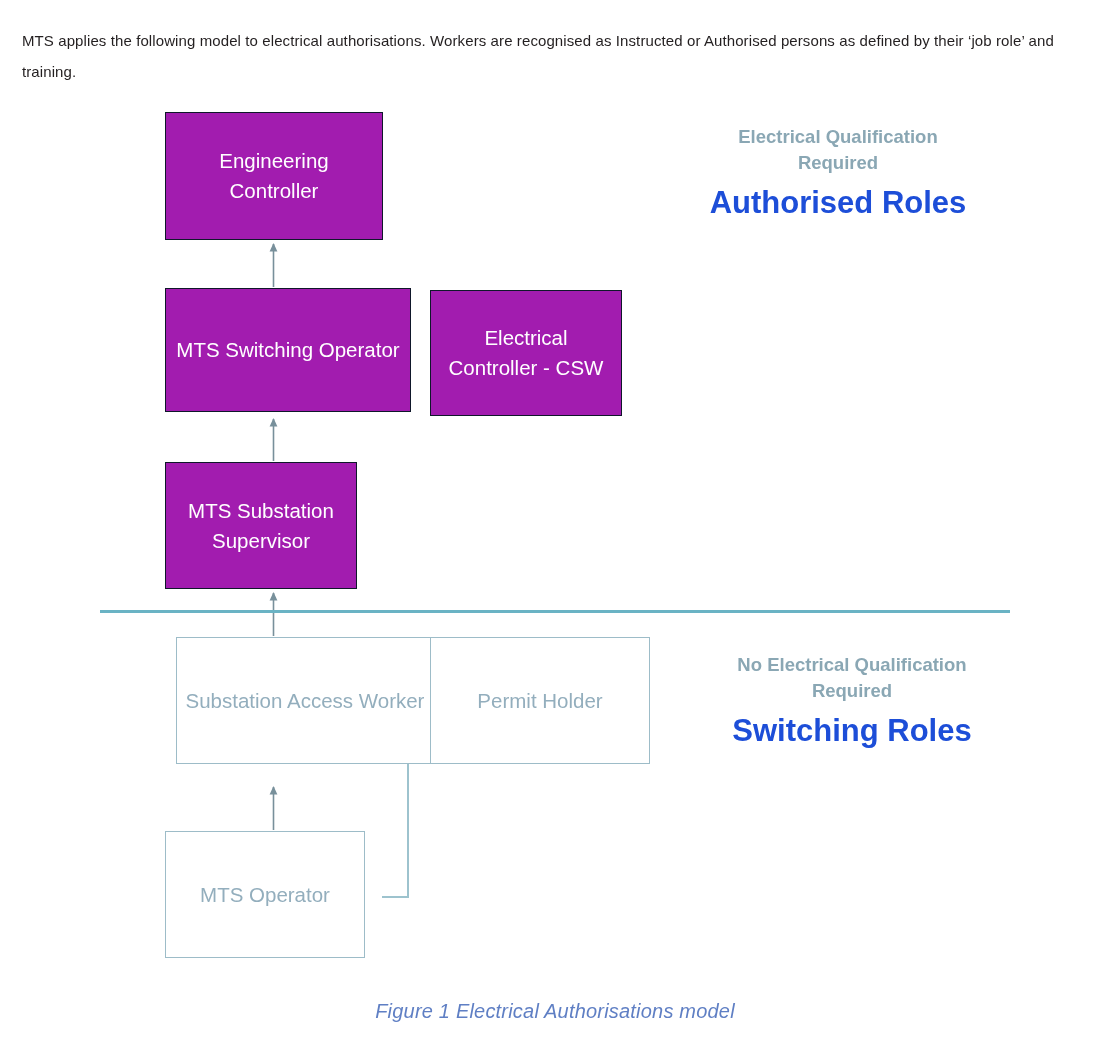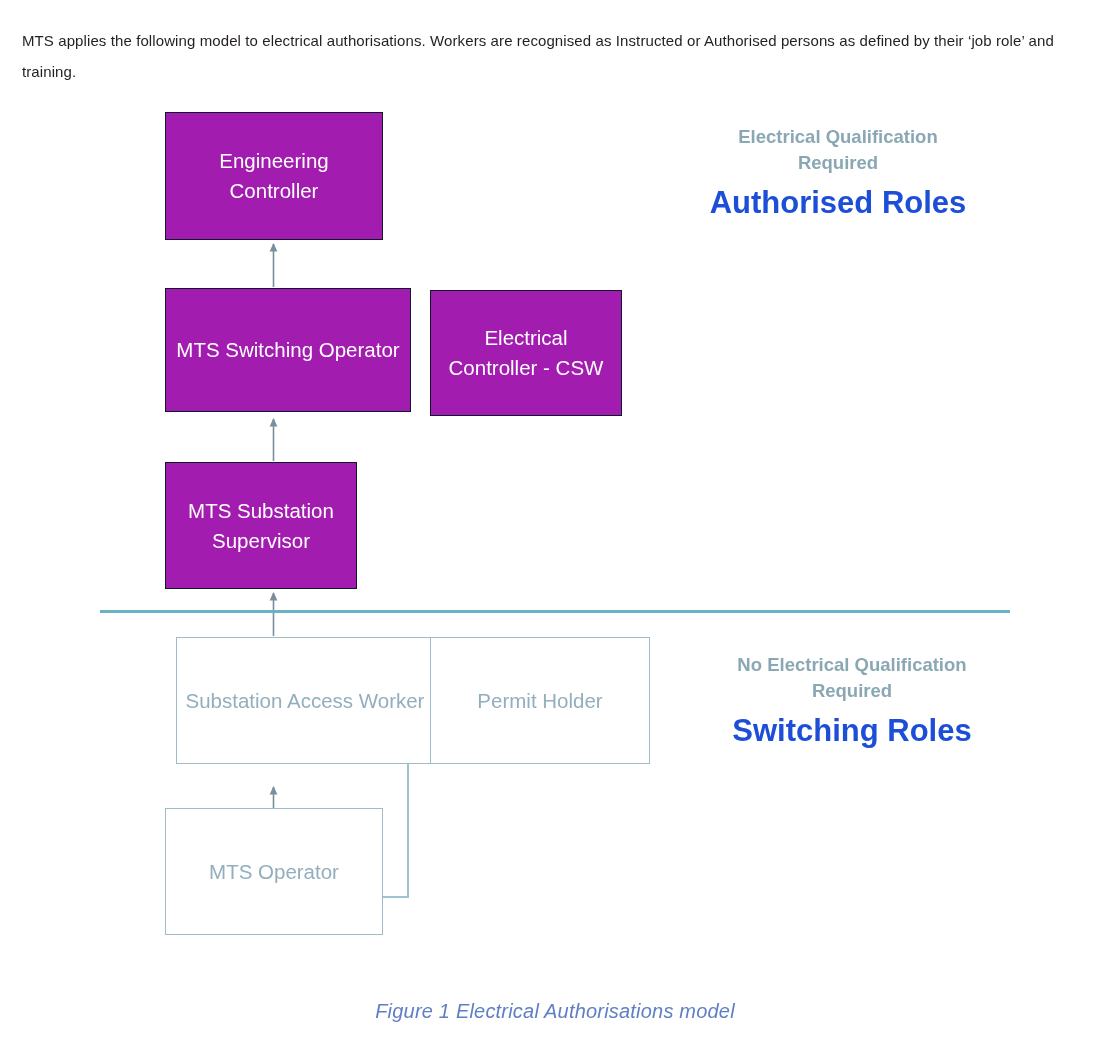--- a/index.html
+++ b/index.html
@@ -153,21 +153,21 @@
   </div>
 
   <div class="node outlined" style="left:165px; top:547px; width:258px; height:127px;margin-left:11px;">
     <span class="node-label">Substation Access Worker</span>
   </div>
 
   <div class="node outlined" style="left:430px; top:547px; width:220px; height:127px;">
     <span class="node-label">Permit Holder</span>
   </div>
 
-  <div class="node outlined" style="left:165px; top:718px; width:218px; height:127px;text-align:right;">
+  <div class="node outlined" style="left:165px; top:741px; width:200px; height:127px;text-align:right;">
     <span class="node-label">MTS Operator</span>
   </div>
 
   <div class="legend" id="legend-authorised">
     <div class="legend-sub">Electrical Qualification</div>
     <div class="legend-sub">Required</div>
     <div class="legend-title">Authorised Roles</div>
   </div>
 
   <div class="legend" id="legend-instructed">

